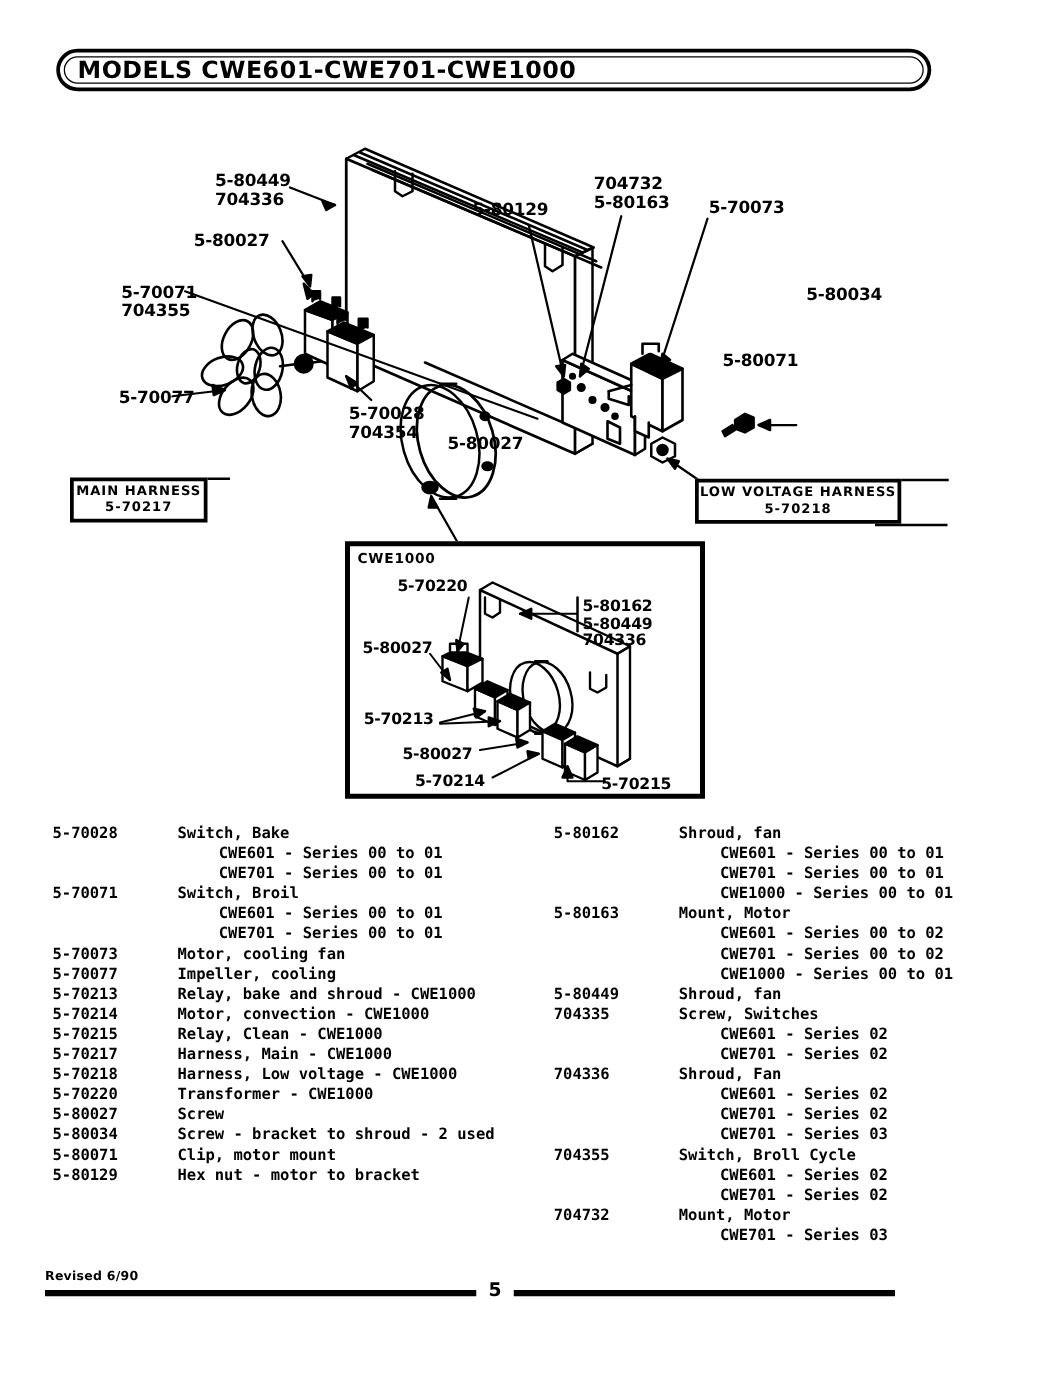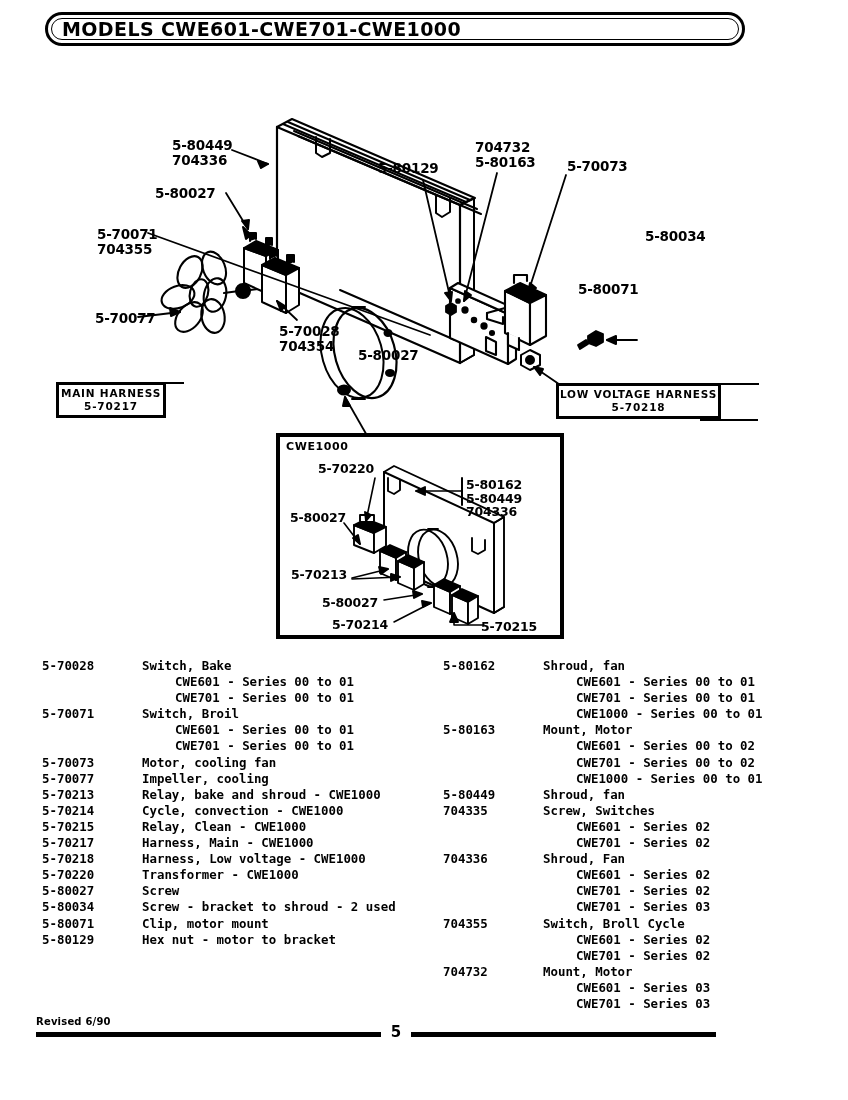--- a/index.html
+++ b/index.html
@@ -17,21 +17,21 @@
     width: 848px;
     height: 1100px;
     overflow: hidden;
     background: #ffffff;
   }
 
   
   .model-banner {
     position: absolute;
     left: 45px;
-    top: 12px;
+    top: 39px;
     width: 700px;
     height: 34px;
     border: 3px solid #000;
     border-radius: 17px;
     box-sizing: border-box;
   }
   .model-banner-inner {
     position: absolute;
     left: 3px;
     top: 3px;
@@ -465,21 +465,21 @@
       <div class="entry">
         <div class="entry-main"><span class="pn">5-70073</span><span class="desc">Motor, cooling fan</span></div>
       </div>
       <div class="entry">
         <div class="entry-main"><span class="pn">5-70077</span><span class="desc">Impeller, cooling</span></div>
       </div>
       <div class="entry">
         <div class="entry-main"><span class="pn">5-70213</span><span class="desc">Relay, bake and shroud - CWE1000</span></div>
       </div>
       <div class="entry">
-        <div class="entry-main"><span class="pn">5-70214</span><span class="desc">Cycle, convection - CWE1000</span></div>
+        <div class="entry-main"><span class="pn">5-70214</span><span class="desc">Motor, convection - CWE1000</span></div>
       </div>
       <div class="entry">
         <div class="entry-main"><span class="pn">5-70215</span><span class="desc">Relay, Clean - CWE1000</span></div>
       </div>
       <div class="entry">
         <div class="entry-main"><span class="pn">5-70217</span><span class="desc">Harness, Main - CWE1000</span></div>
       </div>
       <div class="entry">
         <div class="entry-main"><span class="pn">5-70218</span><span class="desc">Harness, Low voltage - CWE1000</span></div>
       </div>
@@ -526,21 +526,20 @@
         <div class="sub">CWE701 - Series 02</div>
         <div class="sub">CWE701 - Series 03</div>
       </div>
       <div class="entry">
         <div class="entry-main"><span class="pn">704355</span><span class="desc">Switch, Broll Cycle</span></div>
         <div class="sub">CWE601 - Series 02</div>
         <div class="sub">CWE701 - Series 02</div>
       </div>
       <div class="entry">
         <div class="entry-main"><span class="pn">704732</span><span class="desc">Mount, Motor</span></div>
-        <div class="sub">CWE601 - Series 03</div>
         <div class="sub">CWE701 - Series 03</div>
       </div>
     </div>
 
   <div class="revised">Revised 6/90</div>
   <div class="rule-left"></div>
   <div class="page-num">5</div>
   <div class="rule-right"></div>
 
 </div>

